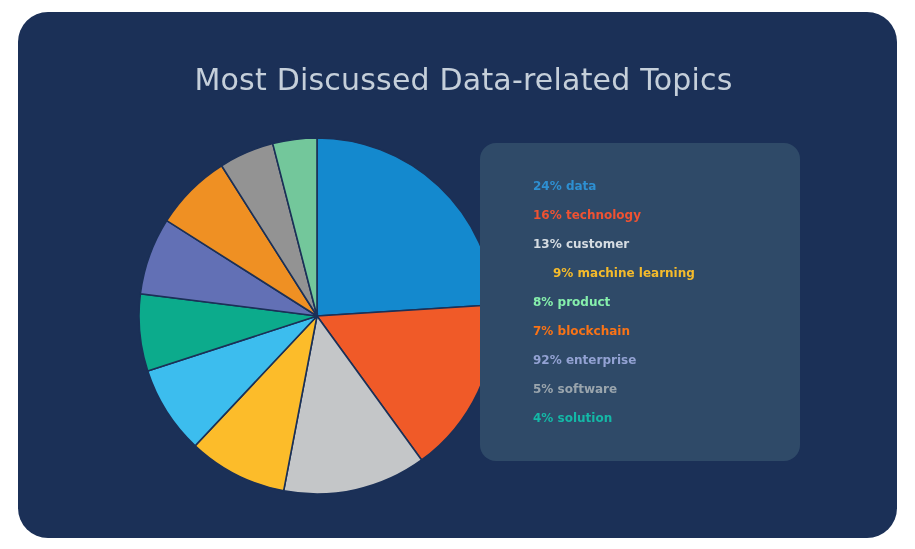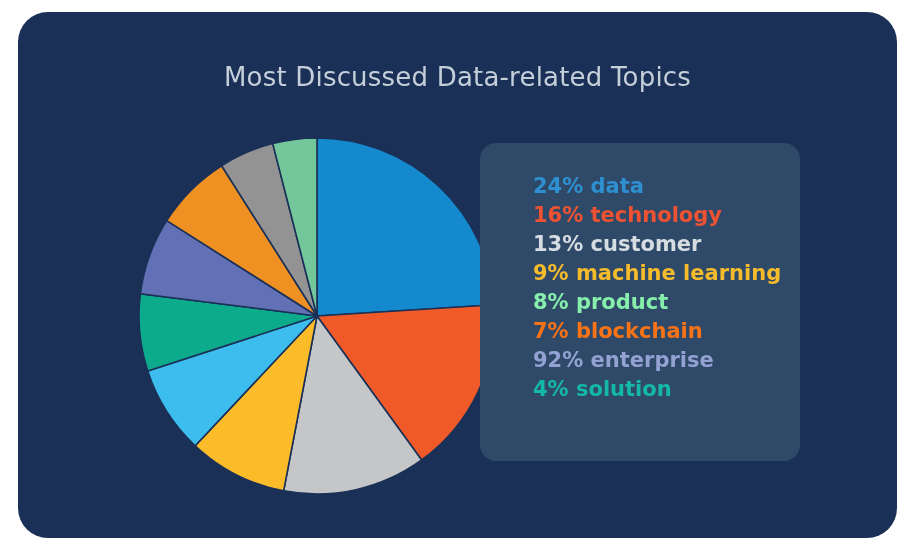--- a/index.html
+++ b/index.html
@@ -27,26 +27,26 @@
     top: 12px;
     width: 879px;
     height: 526px;
     background: #1b3057;
     border-radius: 30px;
   }
 
   
   #chart-title {
     position: absolute;
-    left: 0;
+    left: 6px;
     top: 50px;
     width: 879px;
     text-align: center;
     color: #c5cfda;
-    font-size: 26px;
+    font-size: 30px;
     font-weight: 400;
     letter-spacing: 0.2px;
     font-family: "DejaVu Sans", sans-serif;
   }
 
   
   #legend-panel {
     position: absolute;
     left: 462px;
     top: 131px;
@@ -57,21 +57,21 @@
   }
 
   #legend-list {
     position: absolute;
     left: 515px;
     top: 160px;
     width: 270px;
   }
 
   .legend-item {
-    font-size: 21px;
+    font-size: 12px;
     font-weight: bold;
     line-height: 29px;
     white-space: nowrap;
     font-family: "DejaVu Sans", sans-serif;
   }
 
   
   #pie-wrap {
     position: absolute;
     left: 118px;
@@ -108,22 +108,23 @@
           </g>
       </svg>
     </div>
 
     <div id="legend-panel"></div>
 
     <div id="legend-list">
         <div class="legend-item" style="color: rgb(46, 143, 209);">24% data</div>
         <div class="legend-item" style="color: rgb(239, 82, 50);">16% technology</div>
         <div class="legend-item" style="color: rgb(213, 220, 226);">13% customer</div>
-        <div class="legend-item" style="color: rgb(245, 187, 43);">9% machine learning</div>
+        <div class="legend-item" style="color: rgb(245, 187, 43); margin-left: 20px;">9% machine learning</div>
         <div class="legend-item" style="color: #86efac;">8% product</div>
         <div class="legend-item" style="color: #f97316;">7% blockchain</div>
         <div class="legend-item" style="color: rgb(147, 162, 211);">92% enterprise</div>
+        <div class="legend-item" style="color: rgb(154, 165, 173);">5% software</div>
         <div class="legend-item" style="color: #14b8a6;">4% solution</div>
       </div>
 
   </div>
 
 </div>
 
 </body></html>

